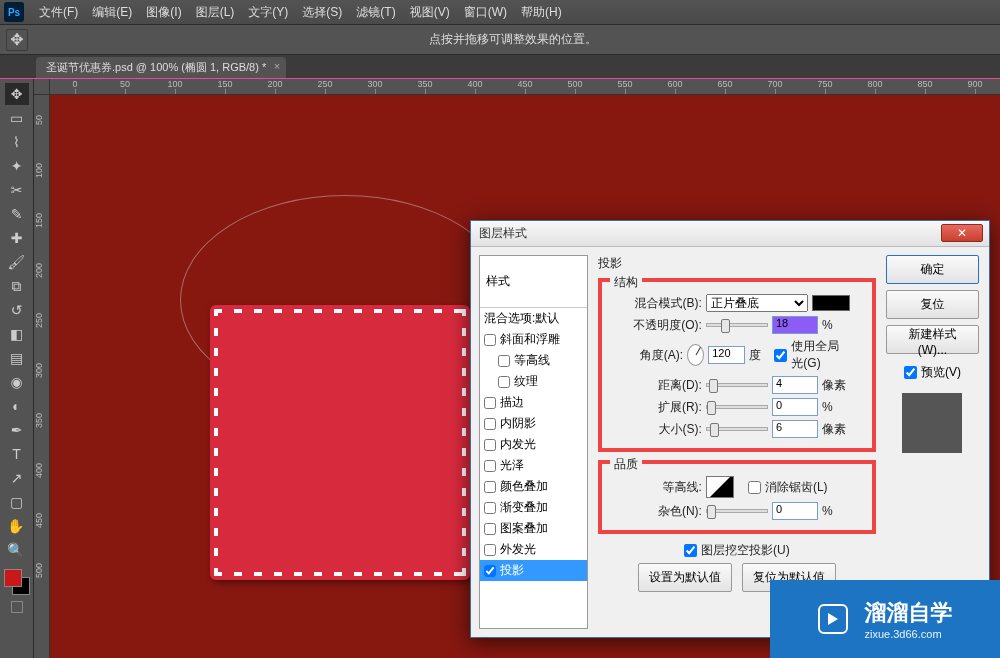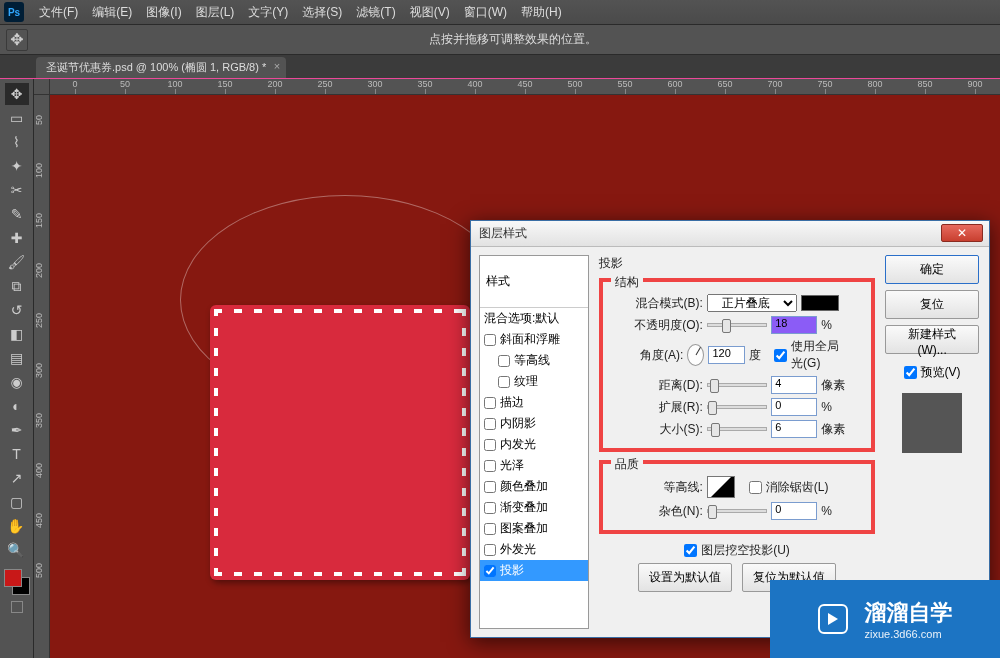--- a/index.html
+++ b/index.html
@@ -61,21 +61,21 @@
 .style-list .row.sel { background:#3399ff; color:#fff; }
 .style-list .row.ind { padding-left:18px; }
 .style-list input[type=checkbox]{ width:12px; height:12px; }
 
 .center { flex:1; padding:8px 6px; font-size:12px; color:#222; }
 .grp { border:4px solid #ef4444; padding:8px 22px 6px; margin-bottom:8px; position:relative; }
 .grp-title { position:absolute; top:-8px; left:8px; background:#f0f0f0; padding:0 4px; font-size:12px; }
 .frow { display:flex; align-items:center; gap:4px; margin:4px 0; font-size:12px; }
 .frow label { width:78px; text-align:right; }
 .frow select,.frow input[type=text] { height:18px; font-size:12px; }
-.frow select { width:90px;text-align:center; }
+.frow select { width:102px; }
 .swatch { width:38px; height:16px; background:#000; border:1px solid #666; }
 .slider { flex:1; height:4px; background:#ddd; border:1px solid #aaa; position:relative; max-width:100px; }
 .slider .thumb { position:absolute; top:-5px; width:9px; height:14px; background:#e6e6e6; border:1px solid #777; border-radius:2px; left:10px; }
 .num { width:46px; height:18px; border:1px solid #7a9ccf; background:#fff; text-align:left; padding:0 3px; font-size:11px; color:#000; }
 .num.hl { background:#8b5cf6; }
 .unit { width:28px; }
 .dial { width:22px; height:22px; border:1px solid #999; border-radius:50%; position:relative; background:#fdfdfd; }
 .dial::after { content:''; position:absolute; width:1px; height:9px; background:#333; left:50%; top:1px; transform-origin:bottom center; transform:translateX(-50%) rotate(30deg); }
 .contour-sw { width:28px; height:22px; border:1px solid #777; background:linear-gradient(135deg,#fff 0%, #fff 48%, #000 52%, #000 100%); }
 .btn-s { height:29px; padding:0 10px; border:1px solid #999; background:linear-gradient(#fafafa,#e3e3e3); font-size:12px; border-radius:2px; }

